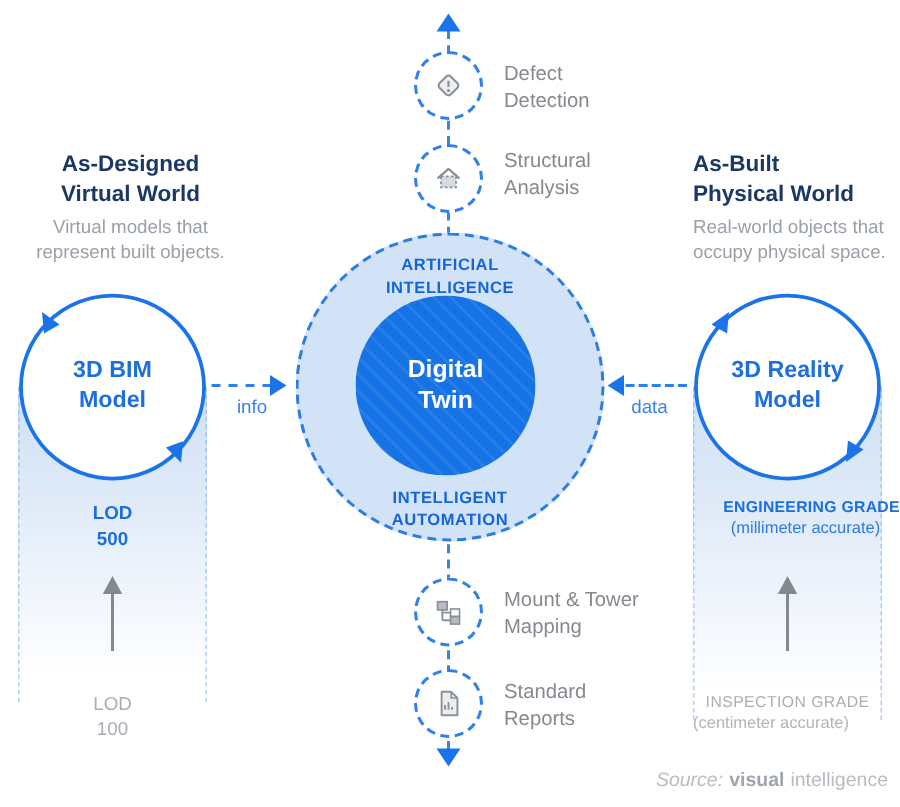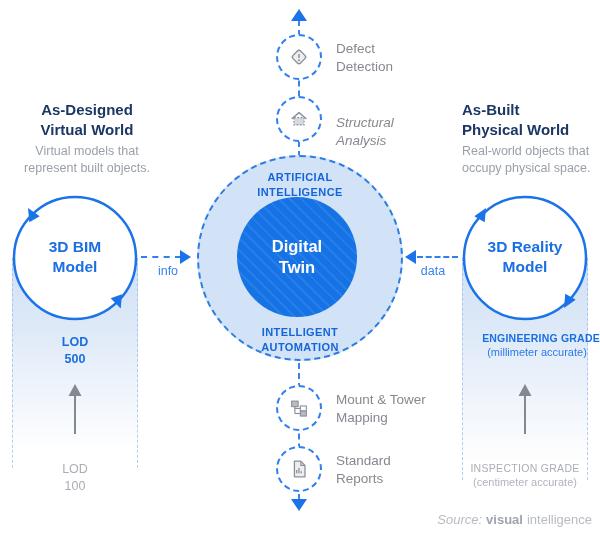--- a/index.html
+++ b/index.html
@@ -42,21 +42,21 @@
 
   
   .band{top:258px;width:126px;box-sizing:border-box;z-index:1;
     background:linear-gradient(180deg,#cfe0f5 0%,#dfeaf8 35%,rgba(255,255,255,0) 92%);
     border-left:1.5px dashed rgba(130,175,235,.6);border-right:1.5px dashed rgba(130,175,235,.6);}
   .band-blue-label{width:126px;text-align:center;font-size:12.5px;font-weight:bold;color:#1a6fe0;line-height:1.35;z-index:3;}
   .grade-blue{width:126px;text-align:center;font-size:10.5px;font-weight:bold;color:#1a6fe0;letter-spacing:.2px;z-index:3;}
   .grade-blue-sub{width:150px;text-align:center;font-size:11px;color:#2e79e8;z-index:3;}
   .band-gray-label{width:126px;text-align:center;font-size:12.5px;color:#a9aeb5;line-height:1.35;z-index:3;}
   .grade-gray{width:126px;text-align:center;font-size:10.5px;color:#a9aeb5;letter-spacing:.3px;z-index:3;}
-  .grade-gray-sub{width:126px;text-align:center;font-size:11px;color:#b0b5bc;z-index:3;}
+  .grade-gray-sub{width:126px;font-size:11px;color:#b0b5bc;z-index:3;}
 
   
   .source{left:420px;top:512px;width:172px;display:flex;justify-content:flex-end;gap:4px;font-size:13px;z-index:3;}
   .source .pfx{font-style:italic;color:#b7bcc3;}
   .source .bold{font-weight:bold;color:#9fa5ad;}
   .source .rest{color:#b7bcc3;}
 </style>
 </head>
 <body>
 
@@ -75,21 +75,21 @@
   </div>
   <div class="abs sat-label prel" style="top:40px;">Defect
 Detection</div>
 
   <div class="abs sat" style="left:276px;top:96px;">
     <svg width="22" height="22" viewBox="0 0 24 24">
       <path d="M4.5 11.5 L12 5 L19.5 11.5" fill="none" stroke="#8a9099" stroke-width="1.6" stroke-linecap="round" stroke-linejoin="round"></path>
       <path d="M6.5 10.5 H17.5 V18.5 H6.5 Z" fill="#d6d9dd" stroke="#8a9099" stroke-width="1.3" stroke-dasharray="2 1.6"></path>
     </svg>
   </div>
-  <div class="abs sat-label prel" style="top:114px;font-style:italic;">Structural
+  <div class="abs sat-label prel" style="top:98px;">Structural
 Analysis</div>
 
   <div class="abs heading prel" style="left:7px;width:160px;text-align:center;">As-Designed
 Virtual World</div>
   <div class="abs subtitle prel" style="left:7px;width:160px;text-align:center;">Virtual models that
 represent built objects.</div>
 
   <div class="abs band" style="left:12px;height:210px;"></div>
 
   <svg class="abs model-svg" style="left:12px;" width="126" height="126" viewBox="0 0 126 126">

